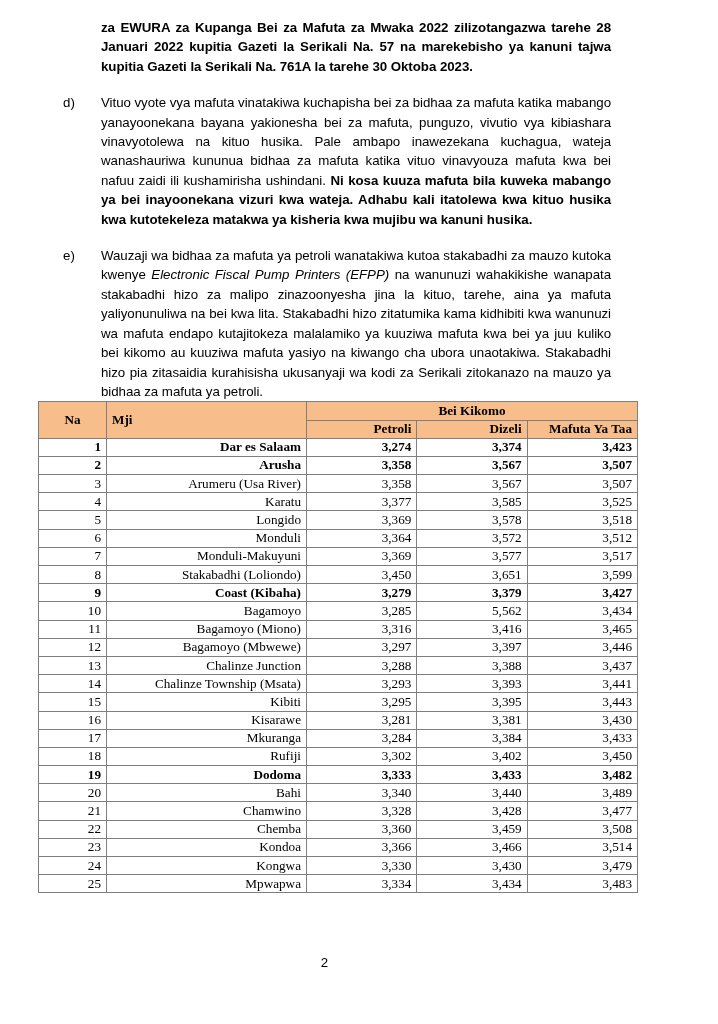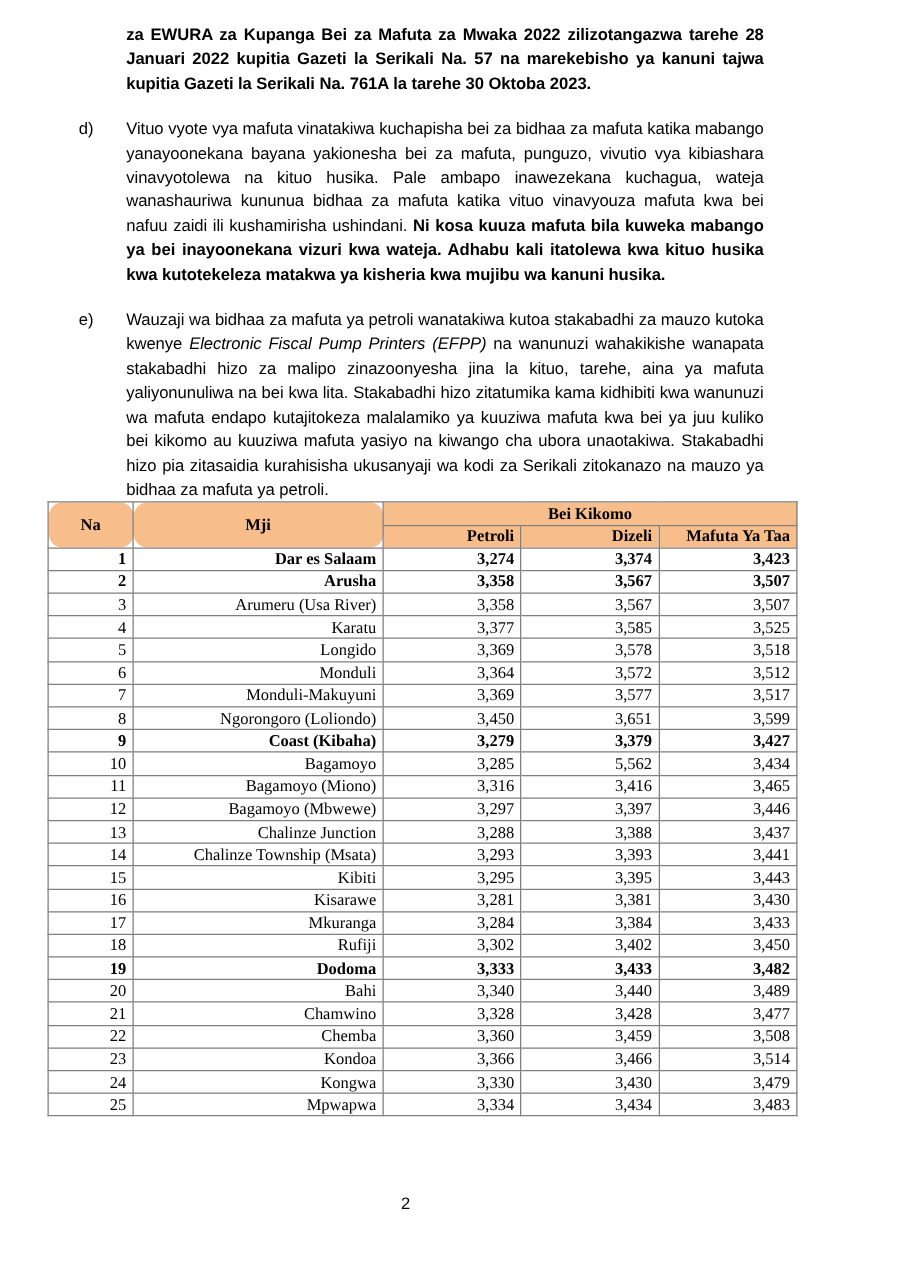--- a/index.html
+++ b/index.html
@@ -84,24 +84,24 @@
     height: 18.2px;
     box-sizing: border-box;
     vertical-align: middle;
   }
   table.price-table thead th {
     background: #f7bd8b;
     font-weight: bold;
     font-size: 13.2px;
   }
   th.h-na     { width: 68px;  text-align: center; vertical-align: middle; }
-  th.h-mji    { width: 200px; text-align: center;   vertical-align: middle; padding-left: 8px; }
+  th.h-mji    { width: 200px; text-align: left;   vertical-align: middle; padding-left: 8px; }
   th.h-group  { text-align: center; height: 24px; vertical-align: middle; }
   th.h-sub    { text-align: right; height: 44px; vertical-align: bottom; padding-bottom: 2px; padding-left: 8px; }
-  th.h-na, th.h-mji { height: 68px; border-radius: 11px; }
+  th.h-na, th.h-mji { height: 68px; }
 
   td.c-na  { text-align: right; padding-right: 6px; }
   td.c-mji { text-align: right;  padding-left: 8px; }
   td.c-val { text-align: right; padding-right: 7px; }
 
   tr.bold-row td { font-weight: bold; }
 
   
   .page-number {
     position: absolute;
@@ -193,21 +193,21 @@
         </tr>
         <tr>
           <td class="c-na">7</td>
           <td class="c-mji">Monduli-Makuyuni</td>
           <td class="c-val">3,369</td>
           <td class="c-val">3,577</td>
           <td class="c-val">3,517</td>
         </tr>
         <tr>
           <td class="c-na">8</td>
-          <td class="c-mji">Ngorongoro (Loliondo)</td>
+          <td class="c-mji">Stakabadhi (Loliondo)</td>
           <td class="c-val">3,450</td>
           <td class="c-val">3,651</td>
           <td class="c-val">3,599</td>
         </tr>
         <tr class="bold-row">
           <td class="c-na">9</td>
           <td class="c-mji">Coast (Kibaha)</td>
           <td class="c-val">3,279</td>
           <td class="c-val">3,379</td>
           <td class="c-val">3,427</td>

